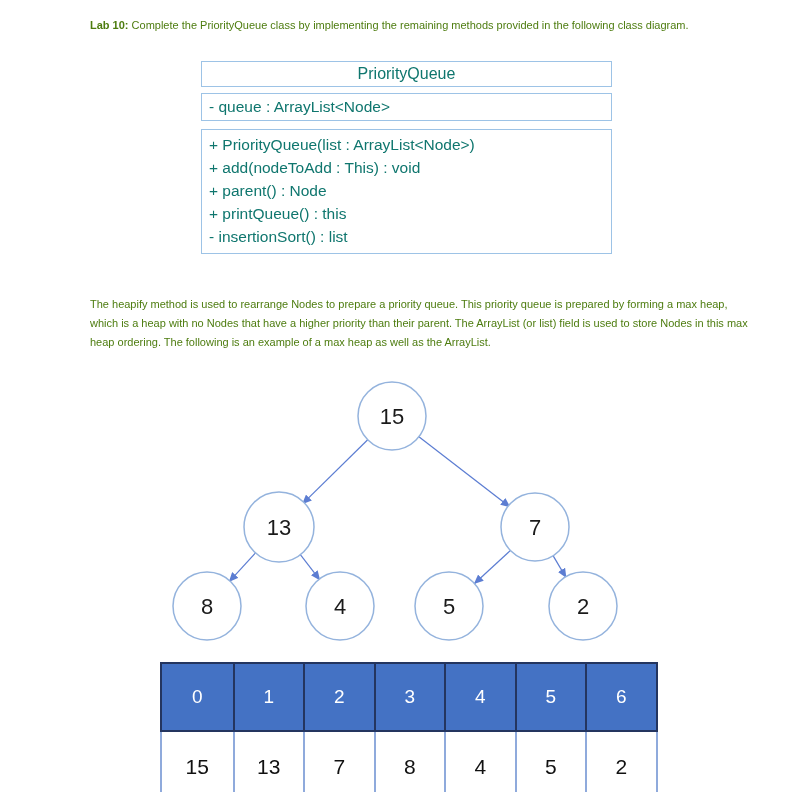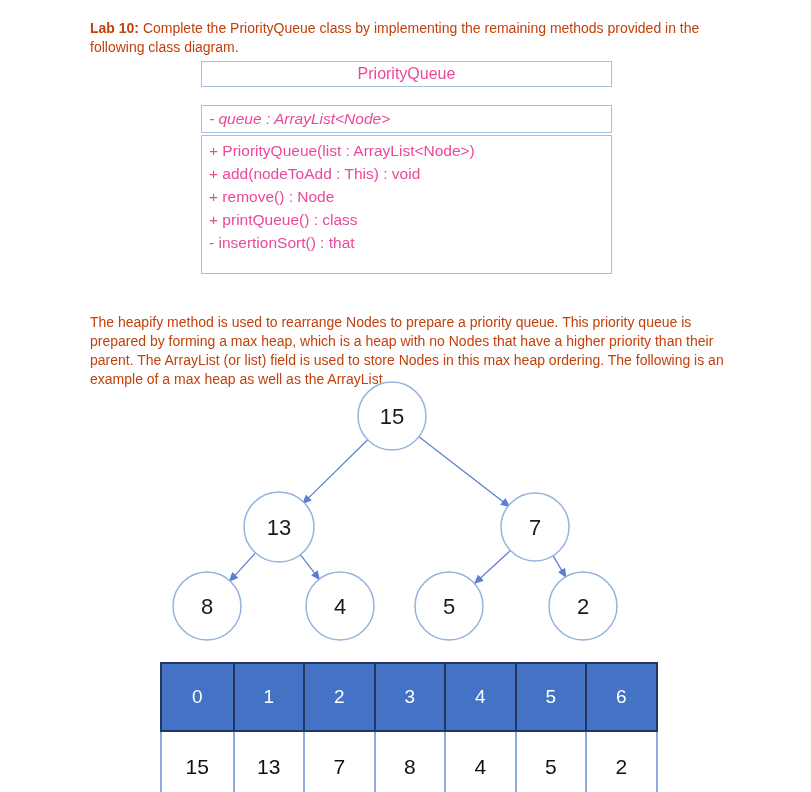--- a/index.html
+++ b/index.html
@@ -10,58 +10,57 @@
     overflow: hidden;
     background: #ffffff;
     font-family: "Liberation Sans", "DejaVu Sans", sans-serif;
     color: #1a1a1a;
   }
 
   
   .para {
     position: absolute;
     left: 90px;
-    font-size: 14px;
+    font-size: 11px;
     line-height: 19px;
-    color: #c2410c;
+    color: #4d7c0f;
   }
   .para-intro { top: 5px; width: 652px; }
-  .para-desc  { top: 299px; width: 660px; }
+  .para-desc  { top: 284px; width: 660px; }
   .para b { font-weight: bold; }
 
   
   .class-diagram {
     position: absolute;
     left: 201px;
     top: 61px;
     width: 411px;
     font-size: 15.5px;
-    color: #ec4899;
+    color: #0f766e;
   }
   .cd-section {
     border: 1px solid #9DC3E6;
     background: #fff;
     box-sizing: border-box;
   }
   .cd-title {
     height: 26px;
     display: flex;
     align-items: center;
     justify-content: center;
     font-size: 16px;
   }
   .cd-attrs {
-    margin-top: 18px;
+    margin-top: 6px;
     padding: 2px 18px 3px 7px;
     line-height: 21px;
-    font-style: italic;
   }
   .cd-methods {
-    margin-top: 2px;
-    padding: 3px 6px 19px 7px;
+    margin-top: 8px;
+    padding: 3px 6px 5px 7px;
     line-height: 23px;
   }
 
   
   .tree-svg {
     position: absolute;
     left: 0;
     top: 370px;
     width: 811px;
     height: 300px;
@@ -132,23 +131,23 @@
   <p class="para para-intro"><b>Lab 10:</b> <span>Complete the PriorityQueue class by implementing the remaining methods provided in the following class diagram.</span></p>
 
   <div class="class-diagram">
     <div class="cd-section cd-title">PriorityQueue</div>
     <div class="cd-section cd-attrs">
       <div>- queue : ArrayList&lt;Node&gt;</div>
     </div>
     <div class="cd-section cd-methods">
       <div>+ PriorityQueue(list : ArrayList&lt;Node&gt;)</div>
       <div>+ add(nodeToAdd : This) : void</div>
-      <div>+ remove() : Node</div>
-      <div>+ printQueue() : class</div>
-      <div>- insertionSort() : that</div>
+      <div>+ parent() : Node</div>
+      <div>+ printQueue() : this</div>
+      <div>- insertionSort() : list</div>
     </div>
   </div>
 
   <p class="para para-desc">The heapify method is used to rearrange Nodes to prepare a priority queue. This priority queue is prepared by forming a max heap, which is a heap with no Nodes that have a higher priority than their parent. The ArrayList (or list) field is used to store Nodes in this max heap ordering. The following is an example of a max heap as well as the ArrayList.</p>
 
   <svg class="tree-svg" viewBox="0 370 811 300">
     <defs>
       <marker id="arrow" markerWidth="9" markerHeight="7" refX="7.5" refY="3.5" orient="auto">
         <path d="M0,0 L8,3.5 L0,7 Z" fill="#5C7DD2"></path>
       </marker>

